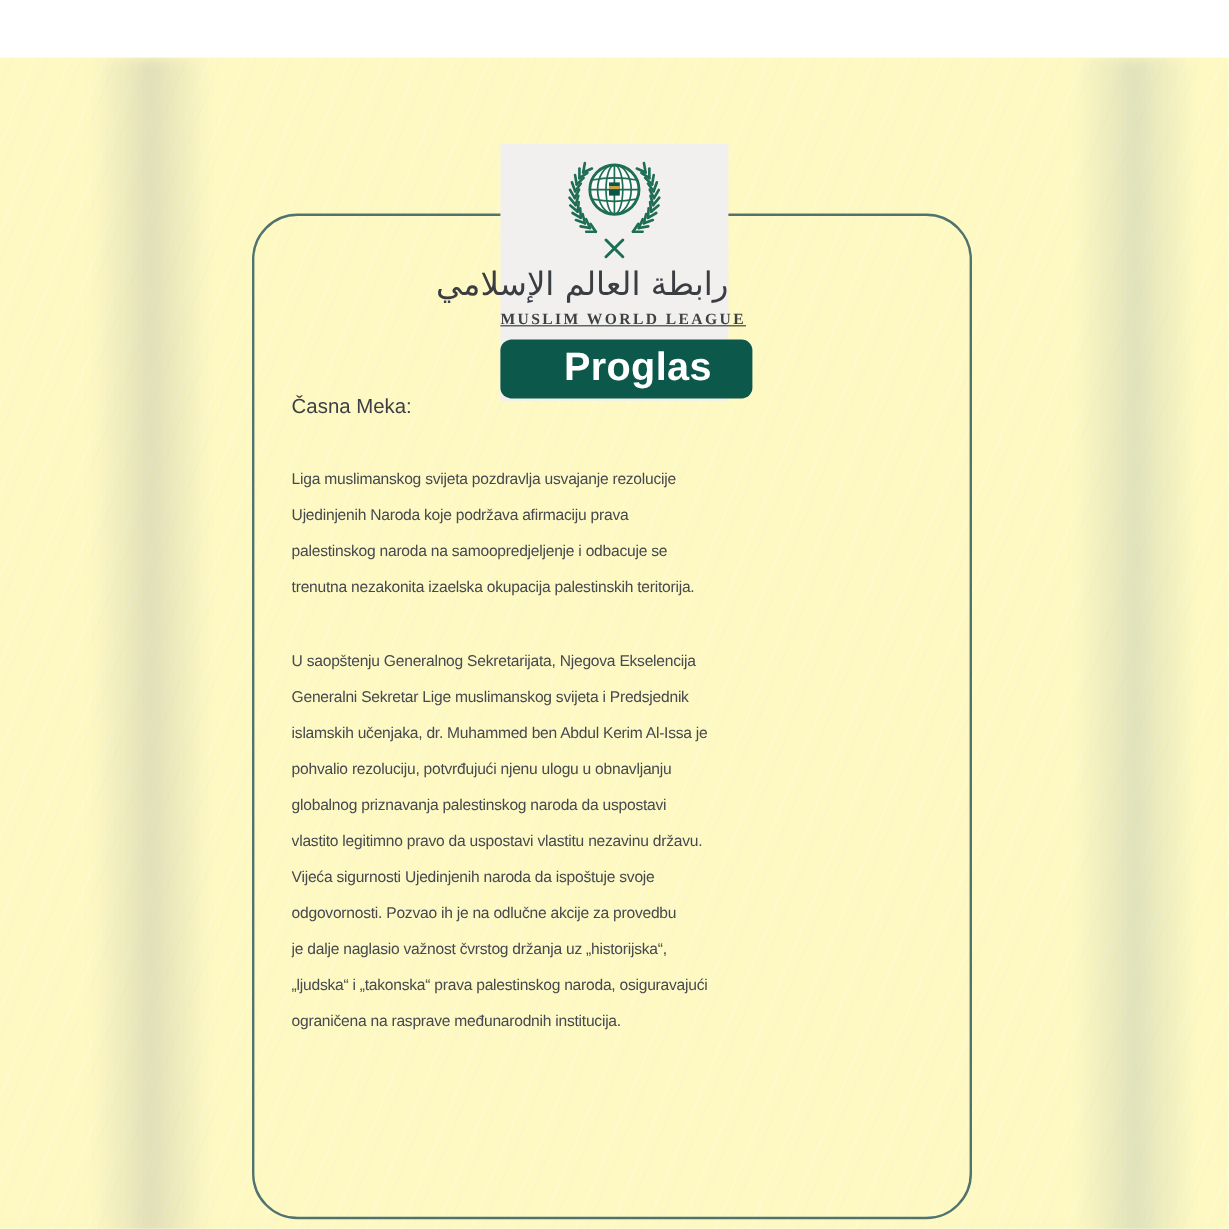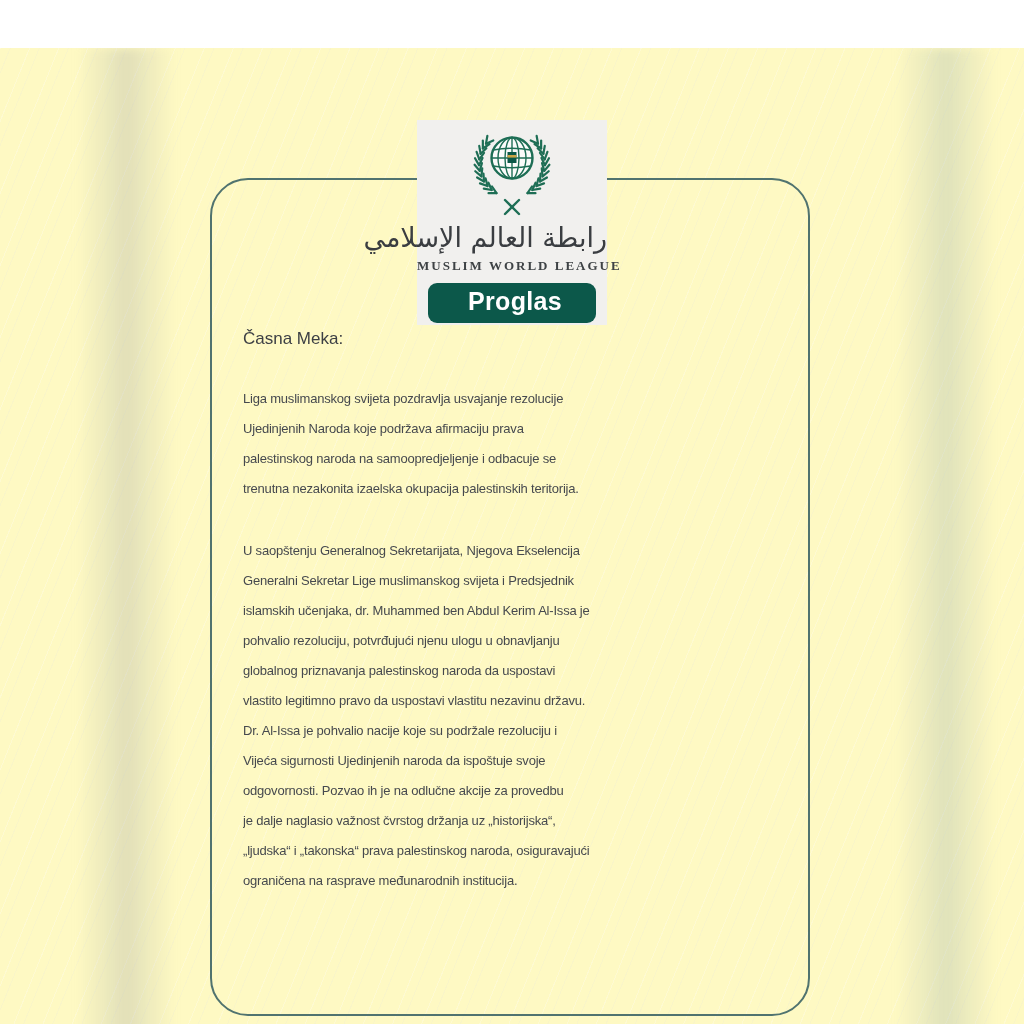--- a/index.html
+++ b/index.html
@@ -49,27 +49,27 @@
   }
   .emblem { display:block; margin:0 auto; }
   .arabic-title {
     font-family:"DejaVu Sans", sans-serif;
     font-size:27px; line-height:1.25; color:#3a3d41;
     white-space:nowrap; direction:rtl; margin-top:1px;
   }
   .org-name {
     font-family:"Liberation Serif", serif;
     font-weight:bold; font-size:13px; letter-spacing:2px;
-    color:#3e4245; white-space:nowrap; margin-top:3px;
+    color:#3e4245; white-space:nowrap; margin-top:3px;text-decoration:underline;
   }
   .badge {
     display:inline-block; margin-top:9px;
     background:#0c584a; color:#ffffff;
-    font-weight:bold; font-size:25px; letter-spacing:.3px;
-    padding:4px 34px 7px 40px;
+    font-weight:bold; font-size:33px; letter-spacing:.3px;
+    padding:4px 34px 7px 53px;
     border-radius:9px;
   }
 
   .salutation {
     position:absolute; left:243px; top:281px;
     font-size:17px; color:#3c3f44;
   }
   .text-block {
     position:absolute; left:243px; top:336px; width:535px;
     font-size:13px; letter-spacing:-0.2px; color:#46494e;
@@ -167,21 +167,20 @@
         <div class="jline">palestinskog naroda na samoopredjeljenje i odbacuje se</div>
         <div class="jline last">trenutna nezakonita izaelska okupacija palestinskih teritorija.</div>
       </div>
       <div class="para">
         <div class="jline">U saopštenju Generalnog Sekretarijata, Njegova Ekselencija</div>
         <div class="jline">Generalni Sekretar Lige muslimanskog svijeta i Predsjednik</div>
         <div class="jline">islamskih učenjaka, dr. Muhammed ben Abdul Kerim Al-Issa je</div>
         <div class="jline">pohvalio rezoluciju, potvrđujući njenu ulogu u obnavljanju</div>
         <div class="jline">globalnog priznavanja palestinskog naroda da uspostavi</div>
         <div class="jline">vlastito legitimno pravo da uspostavi vlastitu nezavinu državu.</div>
-        <div class="jline">Dr. Al-Issa je pohvalio nacije koje su podržale rezoluciju i</div>
         <div class="jline">Vijeća sigurnosti Ujedinjenih naroda da ispoštuje svoje</div>
         <div class="jline">odgovornosti. Pozvao ih je na odlučne akcije za provedbu</div>
         <div class="jline">je dalje naglasio važnost čvrstog držanja uz „historijska“,</div>
         <div class="jline">„ljudska“ i „takonska“ prava palestinskog naroda, osiguravajući</div>
         <div class="jline last">ograničena na rasprave međunarodnih institucija.</div>
       </div>
     </div>
 </div>
 
 </body></html>

